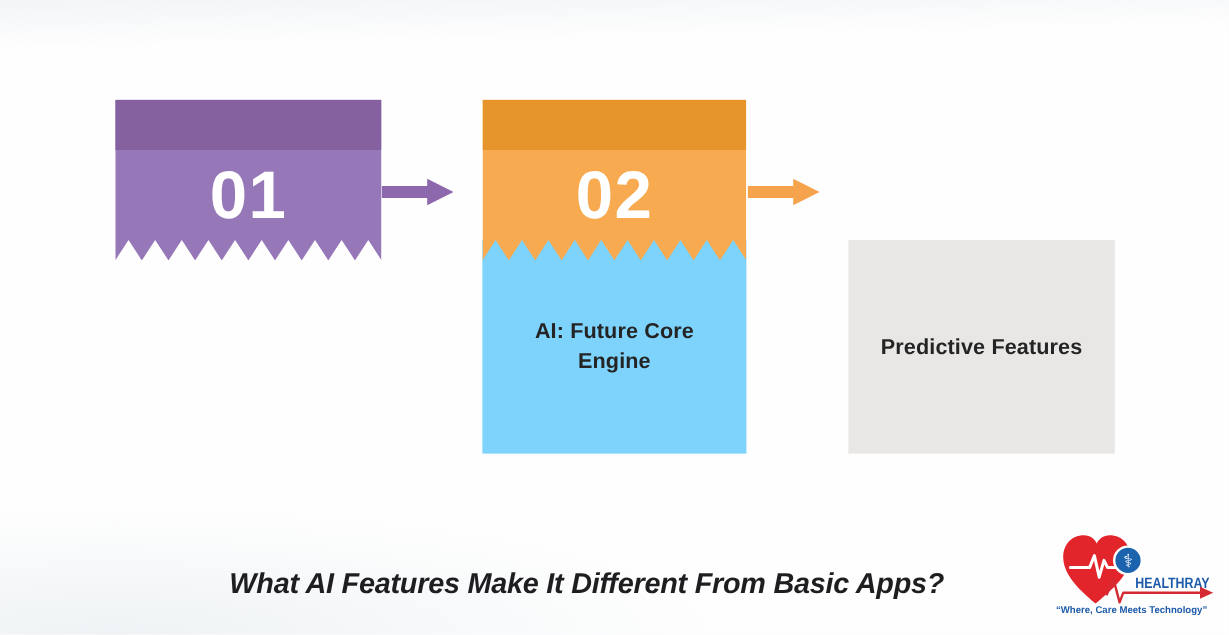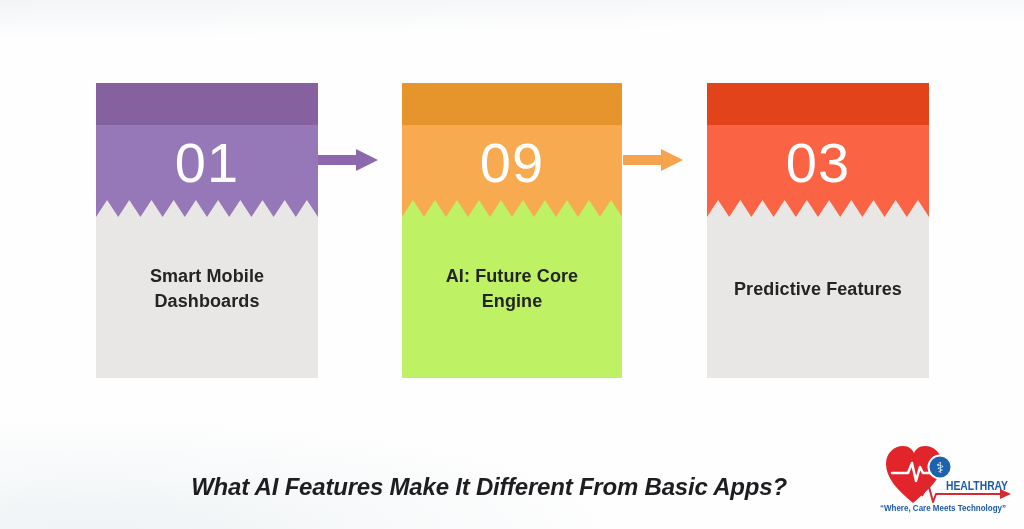--- a/index.html
+++ b/index.html
@@ -34,77 +34,70 @@
   .card-top{
     position:absolute;left:0;top:0;width:100%;height:134px;
     clip-path:polygon(0 0,100% 0,100% 100%,95% 87.3%,90% 100%,85% 87.3%,80% 100%,
       75% 87.3%,70% 100%,65% 87.3%,60% 100%,55% 87.3%,50% 100%,45% 87.3%,40% 100%,
       35% 87.3%,30% 100%,25% 87.3%,20% 100%,15% 87.3%,10% 100%,5% 87.3%,0 100%);
   }
   .card-band{position:absolute;left:0;top:0;width:100%;height:42px;}
   .card-number{
     position:absolute;left:0;top:42px;width:100%;height:75px;
     display:flex;align-items:center;justify-content:center;
-    font-size:56px;font-weight:normal;color:#ffffff;letter-spacing:1px;
+    font-size:56px;font-weight:bold;color:#ffffff;letter-spacing:1px;
   }
   .arrow{position:absolute;top:147px;width:60px;height:26px;}
   .arrow svg{display:block;}
   .page-title{
     position:absolute;left:0;top:473px;width:978px;
     text-align:center;
     font-size:24px;font-weight:bold;color:#1E1E21;letter-spacing:-0.2px;
   }
   .logo{position:absolute;left:866px;top:441px;width:150px;height:86px;}
 </style>
 </head>
 <body>
 
 <div class="canvas">
   <div class="bg-wash-top"></div>
   <div class="bg-wash-bottom"></div>
 
   <div class="card" style="left:96px;width:222px;">
-    <div class="card-body" style="background: rgb(232, 231, 229);">
-      <div class="card-label" style="color: rgb(36, 36, 36);">Smart Mobile Dashboards</div>
-    </div>
     <div class="card-top" style="background: rgb(150, 120, 184);">
       <div class="card-band" style="background: rgb(133, 97, 160);"></div>
       <div class="card-number" style="color: rgb(255, 255, 255);">01</div>
     </div>
   </div>
 
   <div class="arrow" style="left: 318px; color: rgb(141, 104, 172);">
     <svg viewBox="0 0 60 26" width="60" height="26" aria-hidden="true">
       <path d="M0,8 H38 V2 L60,13 L38,24 V18 H0 Z" fill="currentColor"></path>
     </svg>
   </div>
 
   <div class="card" style="left:402px;width:220px;">
-    <div class="card-body" style="background: #bef264;">
+    <div class="card-body" style="background: #7dd3fc;">
       <div class="card-label" style="color: rgb(36, 36, 36);">AI: Future Core Engine</div>
     </div>
     <div class="card-top" style="background: rgb(247, 170, 80);">
       <div class="card-band" style="background: rgb(230, 149, 45);"></div>
-      <div class="card-number" style="color: rgb(255, 255, 255);">09</div>
+      <div class="card-number" style="color: rgb(255, 255, 255);">02</div>
     </div>
   </div>
 
   <div class="arrow" style="left: 623px; color: rgb(245, 164, 77);">
     <svg viewBox="0 0 60 26" width="60" height="26" aria-hidden="true">
       <path d="M0,8 H38 V2 L60,13 L38,24 V18 H0 Z" fill="currentColor"></path>
     </svg>
   </div>
 
   <div class="card" style="left:707px;width:222px;">
     <div class="card-body" style="background: rgb(232, 231, 229);">
       <div class="card-label" style="color: rgb(36, 36, 36);">Predictive Features</div>
-    </div>
-    <div class="card-top" style="background: rgb(250, 100, 69);">
-      <div class="card-band" style="background: rgb(226, 67, 26);"></div>
-      <div class="card-number" style="color: rgb(255, 255, 255);">03</div>
     </div>
   </div>
 
   <div class="page-title" style="color: rgb(30, 30, 33); font-style: italic;">What AI Features Make It Different From Basic Apps?</div>
 
   <div class="logo">
     <svg viewBox="0 0 150 86" width="150" height="86" aria-hidden="true">
       <g>
         <path d="M47 62 C 30 48, 20 36, 20 23 C 20 12, 28 5, 37 5 C 43 5, 46.5 8.5, 48 12
                  C 49.5 8.5, 53 5, 59 5 C 68 5, 76 12, 76 23 C 76 36, 64 48, 47 62 Z" fill="#E2242B" style="fill: rgb(226, 36, 43);"></path>

